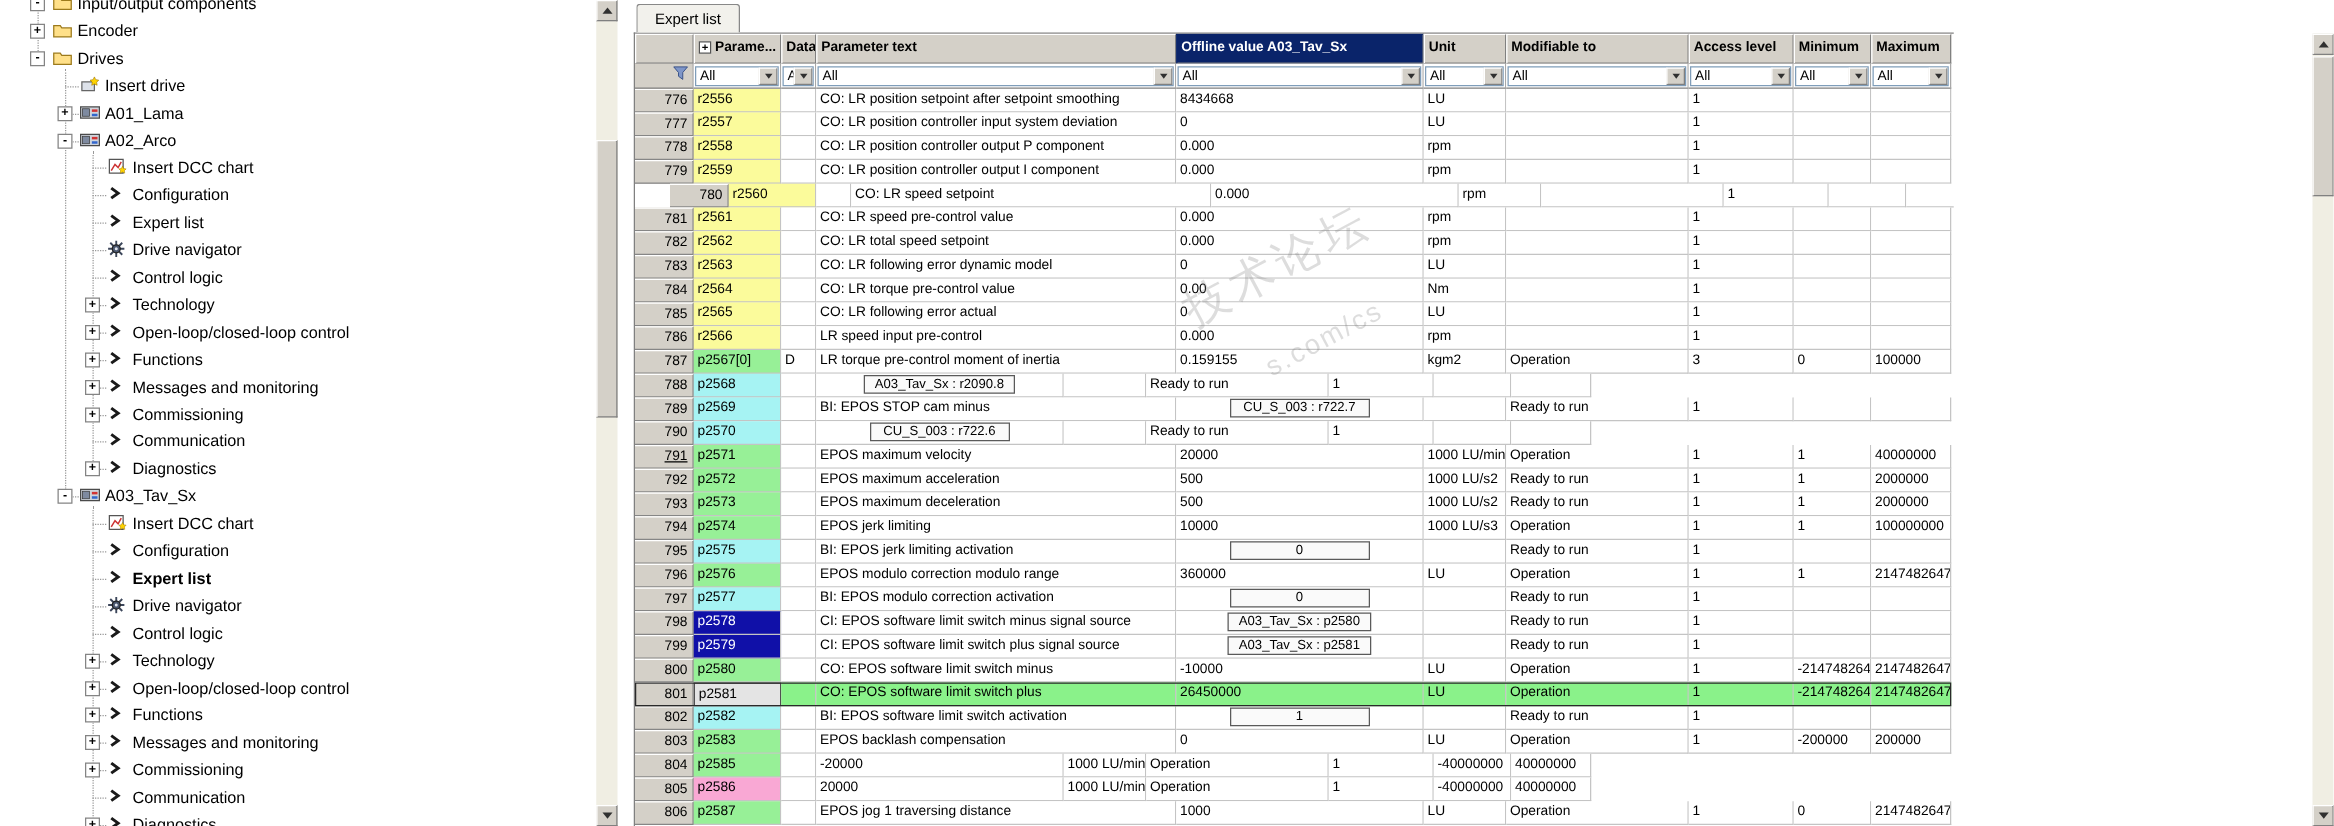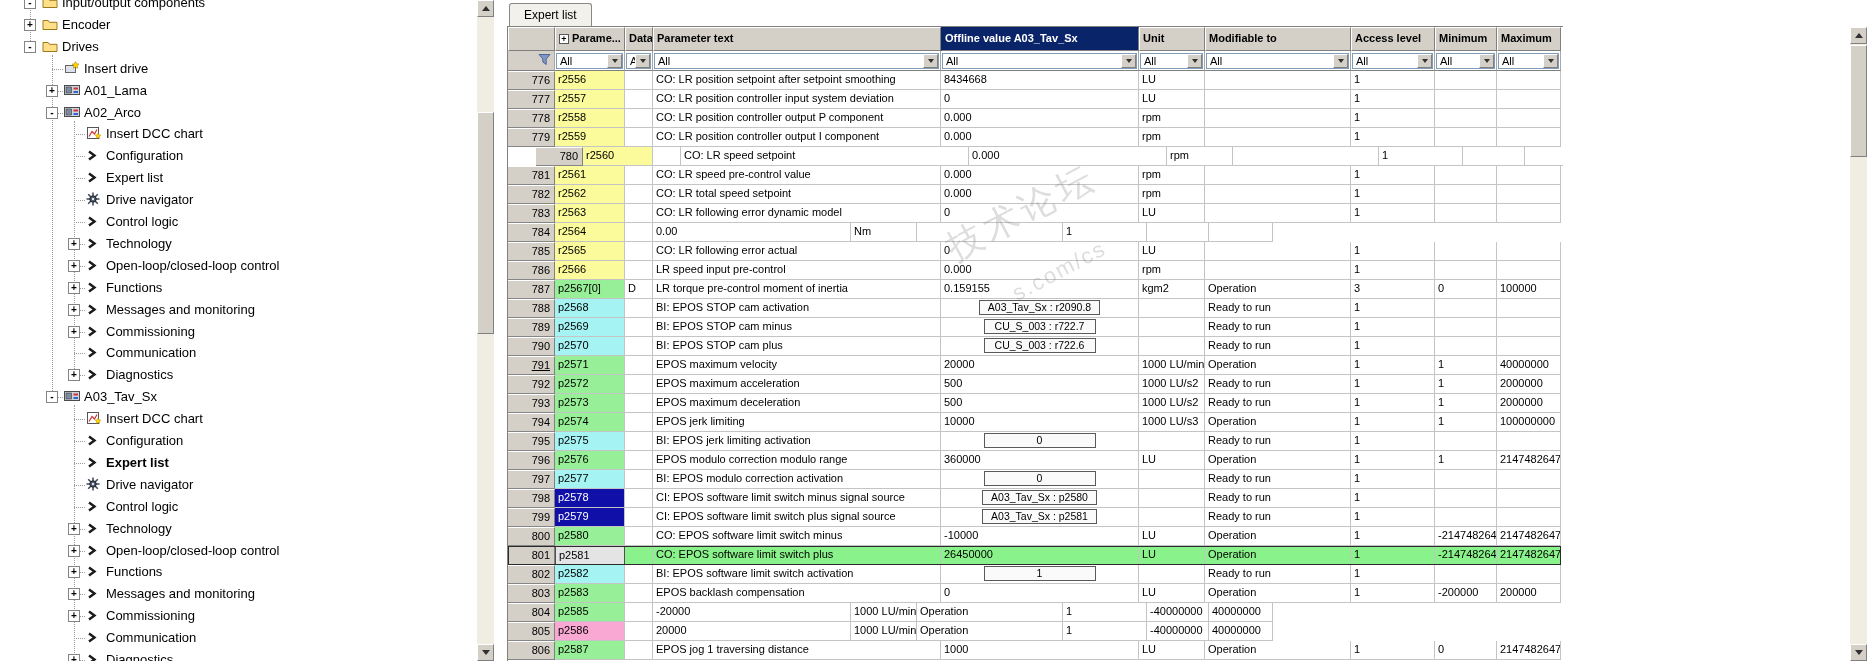--- a/index.html
+++ b/index.html
@@ -540,20 +540,21 @@
         <div class="tcell hl" style="width: 66px;">LU</div>
         <div class="tcell hl" style="width: 146px;"></div>
         <div class="tcell hl" style="width: 84px;">1</div>
         <div class="tcell hl" style="width: 62px;"></div>
         <div class="tcell hl" style="width: 64px;"></div>
       </div>
       <div class="trow" style="top: 196px;">
         <div class="tcell num" style="width: 47px;">784</div>
         <div class="tcell param hl" style="width: 70px; background: rgb(251, 251, 155);">r2564</div>
         <div class="tcell hl" style="width: 28px;"></div>
+        <div class="tcell hl" style="width: 288px;">CO: LR torque pre-control value</div>
         <div class="tcell hl" style="width: 198px;">0.00</div>
         <div class="tcell hl" style="width: 66px;">Nm</div>
         <div class="tcell hl" style="width: 146px;"></div>
         <div class="tcell hl" style="width: 84px;">1</div>
         <div class="tcell hl" style="width: 62px;"></div>
         <div class="tcell hl" style="width: 64px;"></div>
       </div>
       <div class="trow" style="top: 215px;">
         <div class="tcell num" style="width: 47px;">785</div>
         <div class="tcell param hl" style="width: 70px; background: rgb(251, 251, 155);">r2565</div>
@@ -587,21 +588,20 @@
         <div class="tcell hl" style="width: 66px;">kgm2</div>
         <div class="tcell hl" style="width: 146px;">Operation</div>
         <div class="tcell hl" style="width: 84px;">3</div>
         <div class="tcell hl" style="width: 62px;">0</div>
         <div class="tcell hl" style="width: 64px;">100000</div>
       </div>
       <div class="trow" style="top: 272px;">
         <div class="tcell num" style="width: 47px;">788</div>
         <div class="tcell param hl" style="width: 70px; background: rgb(166, 243, 243);">p2568</div>
         <div class="tcell hl" style="width: 28px;"></div>
-        <div class="tcell hl" style="width: 288px;">BI: EPOS STOP cam activation</div>
         <div class="tcell hl vcenter" style="width: 198px;"><span class="valbox">A03_Tav_Sx : r2090.8</span></div>
         <div class="tcell hl" style="width: 66px;"></div>
         <div class="tcell hl" style="width: 146px;">Ready to run</div>
         <div class="tcell hl" style="width: 84px;">1</div>
         <div class="tcell hl" style="width: 62px;"></div>
         <div class="tcell hl" style="width: 64px;"></div>
       </div>
       <div class="trow" style="top: 291px;">
         <div class="tcell num" style="width: 47px;">789</div>
         <div class="tcell param hl" style="width: 70px; background: rgb(166, 243, 243);">p2569</div>
@@ -611,21 +611,20 @@
         <div class="tcell hl" style="width: 66px;"></div>
         <div class="tcell hl" style="width: 146px;">Ready to run</div>
         <div class="tcell hl" style="width: 84px;">1</div>
         <div class="tcell hl" style="width: 62px;"></div>
         <div class="tcell hl" style="width: 64px;"></div>
       </div>
       <div class="trow" style="top: 310px;">
         <div class="tcell num" style="width: 47px;">790</div>
         <div class="tcell param hl" style="width: 70px; background: rgb(166, 243, 243);">p2570</div>
         <div class="tcell hl" style="width: 28px;"></div>
-        <div class="tcell hl" style="width: 288px;">BI: EPOS STOP cam plus</div>
         <div class="tcell hl vcenter" style="width: 198px;"><span class="valbox">CU_S_003 : r722.6</span></div>
         <div class="tcell hl" style="width: 66px;"></div>
         <div class="tcell hl" style="width: 146px;">Ready to run</div>
         <div class="tcell hl" style="width: 84px;">1</div>
         <div class="tcell hl" style="width: 62px;"></div>
         <div class="tcell hl" style="width: 64px;"></div>
       </div>
       <div class="trow" style="top: 329px;">
         <div class="tcell num" style="width: 47px; text-decoration: underline;">791</div>
         <div class="tcell param hl" style="width: 70px; background: rgb(151, 240, 151);">p2571</div>

